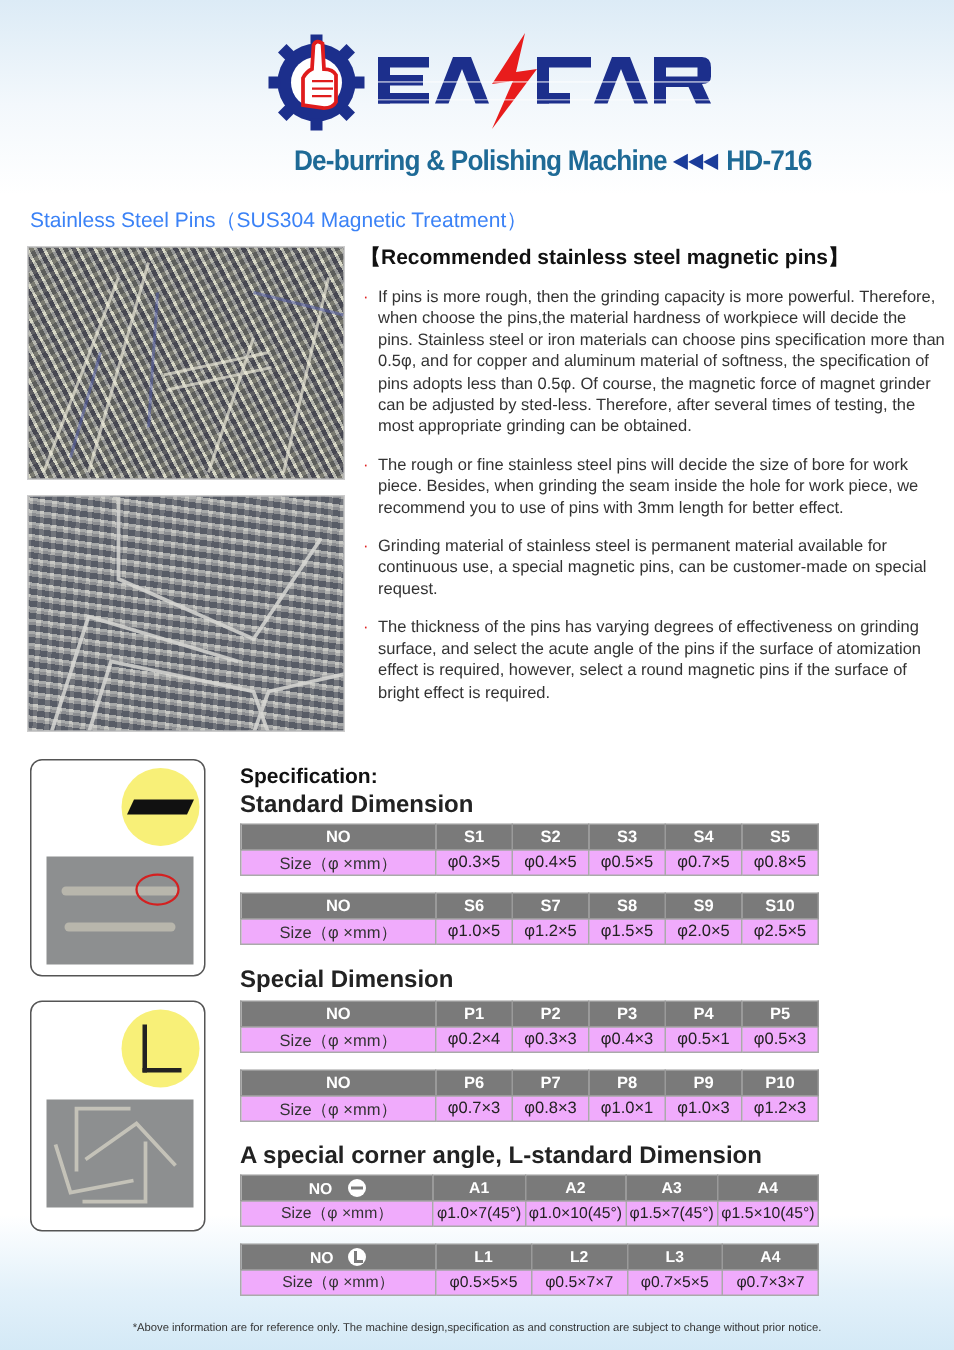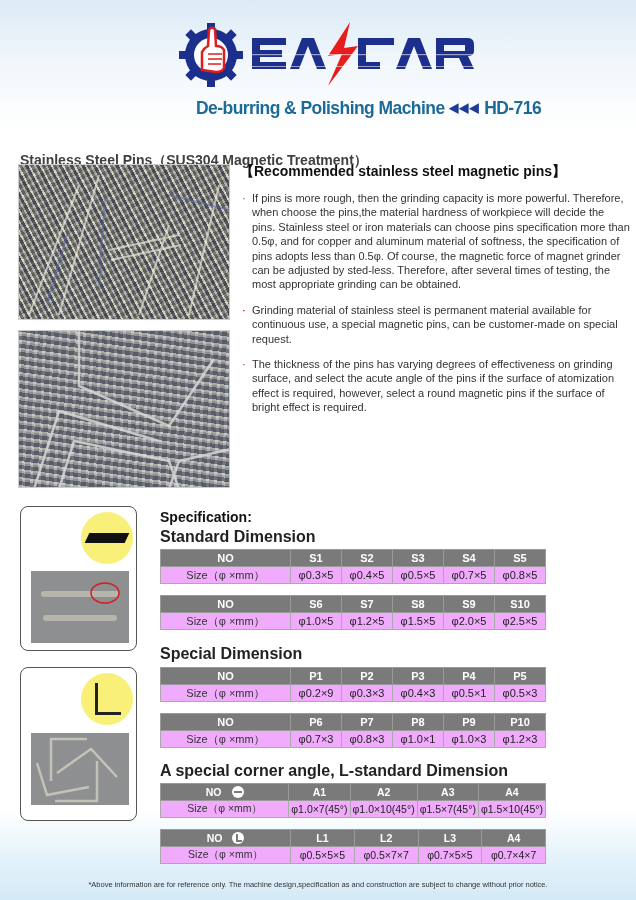--- a/index.html
+++ b/index.html
@@ -15,22 +15,22 @@
   .logo svg { width: 300px; height: 70px; }
   .tagline {
     position: absolute; left: 196px; top: 97px;
     font-family: "Liberation Sans", sans-serif; font-weight: bold;
     font-size: 19px; letter-spacing: -0.6px; color: #1e6a96;
     transform: scaleX(0.92); transform-origin: left center; white-space: nowrap;
   }
   .tagline .arrows { color: #1b3c9a; font-size: 13px; margin: 0 5px; letter-spacing: 1px; vertical-align: 2px; }
 
   .section-title {
-    position: absolute; left: 20px; top: 152px;
-    font-size: 14px; font-weight: bold; color: #404040; white-space: nowrap;
+    position: absolute; left: 20px; top: 138px;
+    font-size: 14px; font-weight: normal; color: #3b82f6; white-space: nowrap;
   }
   .photo { position: absolute; border: 1px solid #ccc; overflow: hidden; }
   .photo1 { left: 18px; top: 164px; width: 212px; height: 156px;
     background:
       repeating-linear-gradient(62deg, rgba(255,255,230,0.55) 0 2px, rgba(90,90,80,0.6) 2px 5px, rgba(200,200,190,0.5) 5px 7px, rgba(60,60,70,0.7) 7px 10px),
       repeating-linear-gradient(-28deg, rgba(220,220,200,0.45) 0 3px, rgba(70,75,90,0.55) 3px 7px),
       #7d7e80; }
   .photo2 { left: 18px; top: 330px; width: 212px; height: 158px;
     background:
       repeating-linear-gradient(8deg, rgba(235,235,225,0.5) 0 2px, rgba(80,85,95,0.6) 2px 6px, rgba(190,190,185,0.45) 6px 8px),
@@ -149,21 +149,21 @@
       <polyline points="15,158 40,80 140,110"></polyline>
       <polyline points="40,158 55,110 150,130 160,158"></polyline>
       <polyline points="150,158 160,130 212,118"></polyline>
     </g>
   </svg>
 </div>
 
 <div class="recommend">
   <h3>【Recommended stainless steel magnetic pins】</h3>
   <div class="bullet"><span class="dot">·</span><span>If pins is more rough, then the grinding capacity is more powerful. Therefore, when choose the pins,the material hardness of workpiece will decide the pins. Stainless steel or iron materials can choose pins specification more than 0.5φ, and for copper and aluminum material of softness, the specification of pins adopts less than 0.5φ. Of course, the magnetic force of magnet grinder can be adjusted by sted-less. Therefore, after several times of testing, the most appropriate grinding can be obtained.</span></div>
-  <div class="bullet"><span class="dot">·</span></div>
+  <div class="bullet"><span class="dot">·</span><span>The rough or fine stainless steel pins will decide the size of bore for work piece. Besides, when grinding the seam inside the hole for work piece, we recommend you to use of pins with 3mm length for better effect.</span></div>
   <div class="bullet"><span class="dot">·</span><span>Grinding material of stainless steel is permanent material available for continuous use, a special magnetic pins, can be customer-made on special request.</span></div>
   <div class="bullet"><span class="dot">·</span><span>The thickness of the pins has varying degrees of effectiveness on grinding surface, and select the acute angle of the pins if the surface of atomization effect is required, however, select a round magnetic pins if the surface of bright effect is required.</span></div>
 </div>
 
 <div class="card card1">
   <div class="badge">
       <div class="bar"></div>
     </div>
   <div class="card-photo">
     <svg width="98" height="72">
@@ -239,21 +239,21 @@
       <tr class="head">
     <td class="first">NO</td>
     <td>P1</td>
     <td>P2</td>
     <td>P3</td>
     <td>P4</td>
     <td>P5</td>
   </tr>
   <tr class="row">
     <td class="first">Size（φ ×mm）</td>
-    <td>φ0.2×9</td>
+    <td>φ0.2×4</td>
     <td>φ0.3×3</td>
     <td>φ0.4×3</td>
     <td>φ0.5×1</td>
     <td>φ0.5×3</td>
   </tr>
 </tbody>
   </table>
 <table class="spec" style="top:713px;">
   <tbody>
       <tr class="head">
@@ -301,18 +301,18 @@
     <td>L1</td>
     <td>L2</td>
     <td>L3</td>
     <td>A4</td>
   </tr>
   <tr class="row">
     <td class="first">Size（φ ×mm）</td>
     <td>φ0.5×5×5</td>
     <td>φ0.5×7×7</td>
     <td>φ0.7×5×5</td>
-    <td>φ0.7×4×7</td>
+    <td>φ0.7×3×7</td>
   </tr>
 </tbody>
   </table>
 
 <div class="footnote">*Above information are for reference only. The machine design,specification as and construction are subject to change without prior notice.</div>
 
 </body></html>

